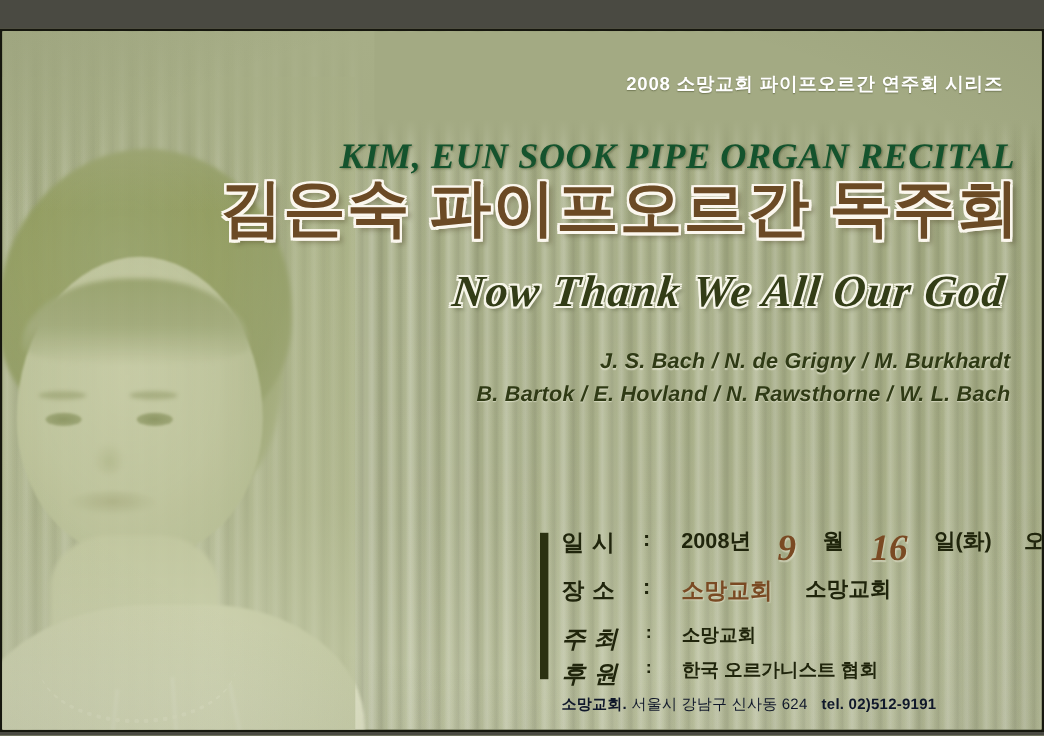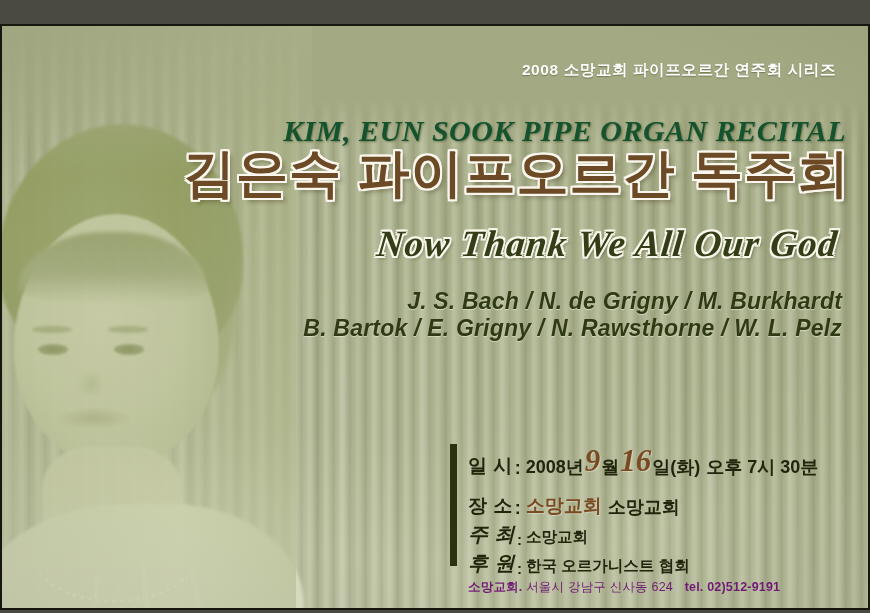--- a/index.html
+++ b/index.html
@@ -267,21 +267,21 @@
   }
   .composers {
     position: absolute;
     right: 26px; top: 262px;
     text-align: right;
   }
   .composers div {
     font-family: "Liberation Sans", sans-serif;
     font-style: italic;
     font-weight: bold;
-    font-size: 23px;
+    font-size: 18px;
     letter-spacing: 0.2px;
     line-height: 27px;
     color: #2f3a15;
     white-space: nowrap;
     text-shadow: 0 1px 1px rgba(245,246,230,0.55);
   }
 
   
   .details {
     position: absolute;
@@ -290,23 +290,24 @@
   }
   .details::before {
     content: "";
     position: absolute;
     left: -4px; top: 5px;
     width: 7px; height: 122px;
     background: #2b3111;
   }
   .drow {
     display: flex;
-    align-items: flex-end;
+    align-items: flex-start;
     white-space: nowrap;
     color: #20250c;
+    gap: 21px;
   }
   .drow.big { height: 40px; }
   .drow.small { height: 29px; }
   .dlabel {
     font-size: 19px;
     font-weight: bold;
     letter-spacing: 0.5px;
     padding-left: 14px;
   }
   .dlabel.sm { font-size: 20px; font-style: italic; }
@@ -326,21 +327,21 @@
   .accent-brown {
     color: #7a4a23;
     font-weight: bold;
     font-size: 19px;
     text-shadow: 1px 1px 1px rgba(240,238,220,0.45);
   }
   .footer {
     position: absolute;
     left: 466px; top: 553px;
     font-size: 12.5px;
-    color: #701a75;
+    color: #0f172a;
     letter-spacing: 0.2px;
     white-space: nowrap;
   }
   .footer b { font-weight: bold; }
 </style>
 </head>
 <body>
 
 <div class="poster">
 
@@ -377,21 +378,21 @@
     <div class="series">2008 소망교회 파이프오르간 연주회 시리즈</div>
 
     <div class="eng-title">KIM, EUN SOOK PIPE ORGAN RECITAL</div>
 
     <div class="kor-title">김은숙 파이프오르간 독주회</div>
 
     <div class="hymn">Now Thank We All Our God</div>
 
     <div class="composers">
       <div>J. S. Bach / N. de Grigny / M. Burkhardt</div>
-      <div>B. Bartok / E. Grigny / N. Rawsthorne / W. L. Pelz</div>
+      <div>B. Bartok / E. Hovland / N. Rawsthorne / W. L. Bach</div>
     </div>
 
     <div class="details">
 
       <div class="drow big">
         <span class="dlabel">일  시</span>
         <span class="dsep">:</span>
         <span class="dtext">2008년</span>
         <span class="num-big">9</span>
         <span class="dtext">월</span>

